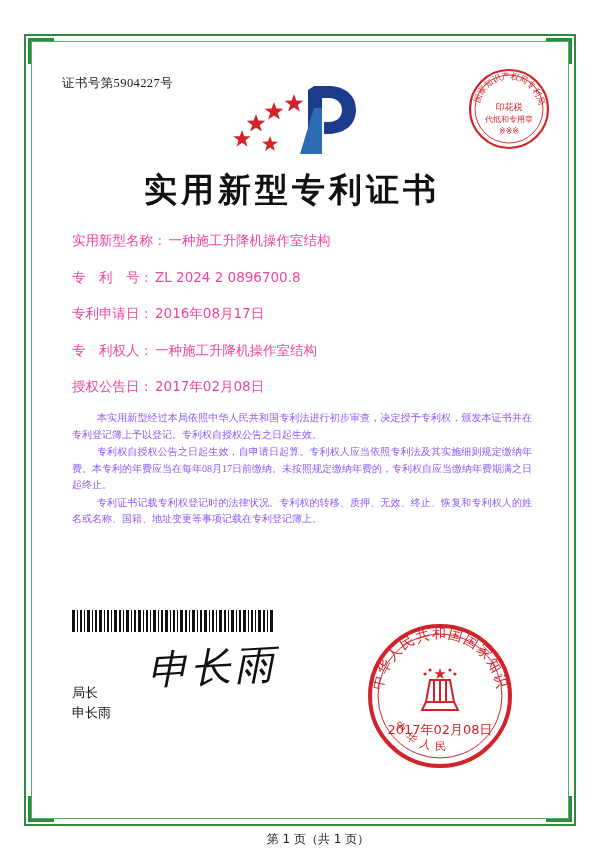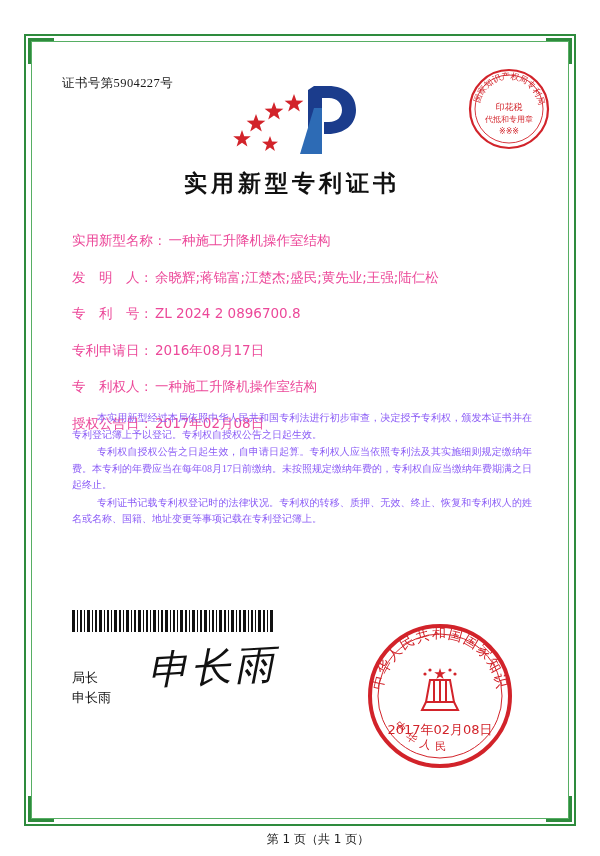--- a/index.html
+++ b/index.html
@@ -89,21 +89,21 @@
   }
   .stamp-top svg { display: block; }
 
   
   .main-title {
     position: absolute;
     top: 118px;
     left: 0;
     right: 16px;
     text-align: center;
-    font-size: 23px;
+    font-size: 33px;
     font-weight: bold;
     letter-spacing: 4px;
     color: #111111;
     font-family: "DejaVu Sans", sans-serif;
   }
 
   
   .fields {
     position: absolute;
     top: 182px;
@@ -152,21 +152,21 @@
     width: 205px;
     height: 22px;
     overflow: hidden;
   }
   .barcode svg { display: block; }
 
   
   .sign-block {
     position: absolute;
     left: 32px;
-    top: 618px;
+    top: 633px;
     font-size: 13px;
     line-height: 1.5;
     color: #141414;
     font-family: "DejaVu Sans", sans-serif;
   }
   .handwriting {
     position: absolute;
     left: 108px;
     top: 590px;
     font-size: 40px;
@@ -249,24 +249,20 @@
         <text x="43" y="68" text-anchor="middle" font-size="8" fill="#d2232a" font-family="DejaVu Sans, sans-serif">※※※</text>
       </svg>
     </div>
 
     <div class="main-title">实用新型专利证书</div>
 
     <div class="fields">
       <div class="field-row">
         <span class="field-label">实用新型名称：</span>
         <span class="field-value">一种施工升降机操作室结构</span>
-      </div>
-      <div class="field-row">
-        <span class="field-label">发　明　人：</span>
-        <span class="field-value">余晓辉;蒋锦富;江楚杰;盛民;黄先业;王强;陆仁松</span>
       </div>
       <div class="field-row">
         <span class="field-label">专　利　号：</span>
         <span class="field-value">ZL 2024 2 0896700.8</span>
       </div>
       <div class="field-row">
         <span class="field-label">专利申请日：</span>
         <span class="field-value">2016年08月17日</span>
       </div>
       <div class="field-row">

